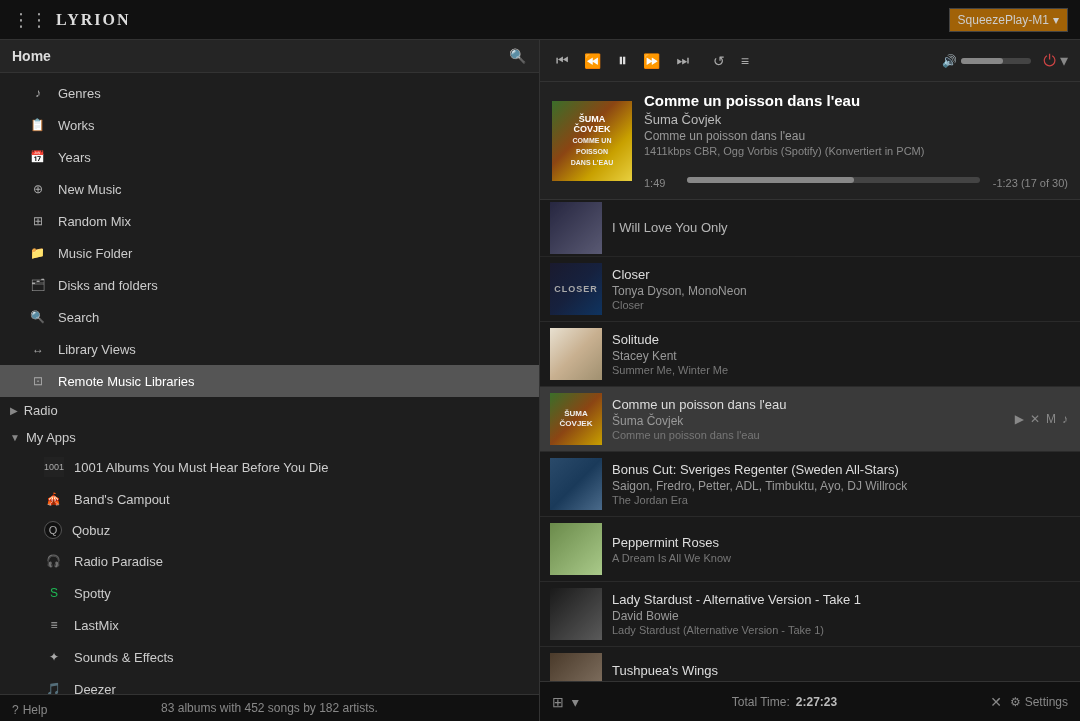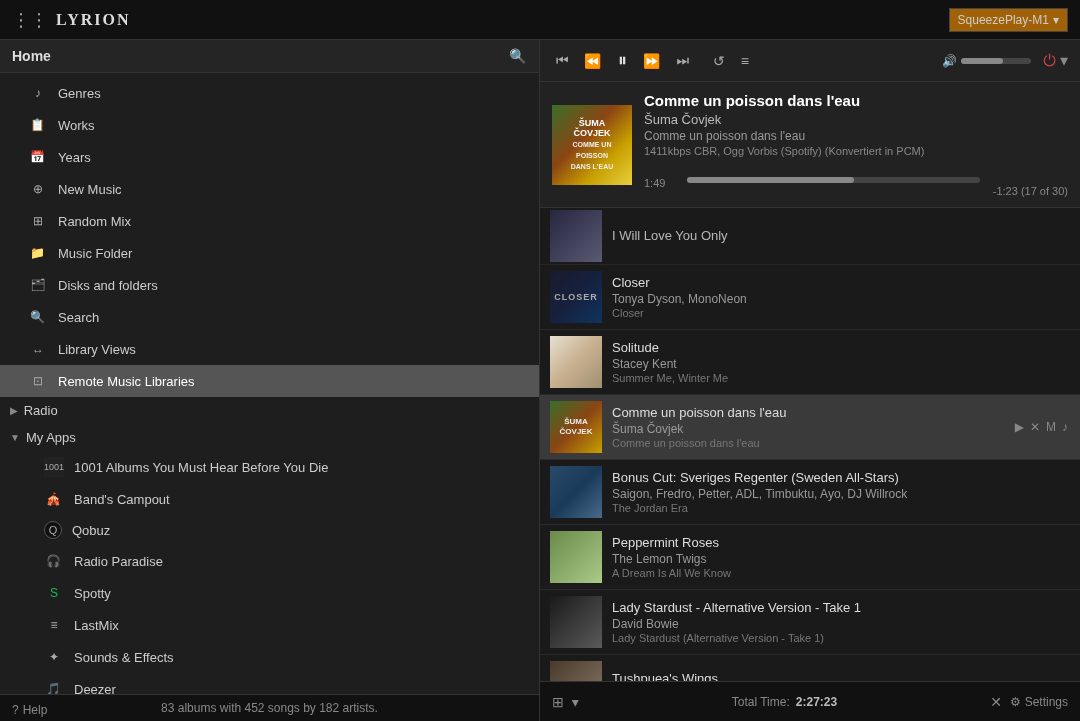--- a/index.html
+++ b/index.html
@@ -252,21 +252,21 @@
       border-radius: 3px;
       cursor: pointer;
       position: relative;
     }
     #progress-fill {
       width: 57%;
       height: 100%;
       background: #888;
       border-radius: 3px;
     }
-    #time-remaining { color: #888; font-size: 11px; min-width: 60px; text-align: right; margin-top: 8px; }
+    #time-remaining { color: #888; font-size: 11px; min-width: 60px; text-align: right; }
 
     
     #playlist {
       flex: 1;
       overflow-y: auto;
     }
     #playlist::-webkit-scrollbar { width: 6px; }
     #playlist::-webkit-scrollbar-track { background: #1a1a1a; }
     #playlist::-webkit-scrollbar-thumb { background: #444; }
 
@@ -602,21 +602,20 @@
           <div class="pl-artist">Saigon, Fredro, Petter, ADL, Timbuktu, Ayo, DJ Willrock</div>
           <div class="pl-album">The Jordan Era</div>
         </div>
       </div>
 
       <div class="playlist-item">
         <div class="pl-art art-peppermint">
         </div>
         <div class="pl-info">
           <div class="pl-title">Peppermint Roses</div>
-          <div class="pl-artist">The Lemon Twigs</div>
           <div class="pl-album">A Dream Is All We Know</div>
         </div>
       </div>
 
       <div class="playlist-item">
         <div class="pl-art art-lady">
         </div>
         <div class="pl-info">
           <div class="pl-title">Lady Stardust - Alternative Version - Take 1</div>
           <div class="pl-artist">David Bowie</div>

